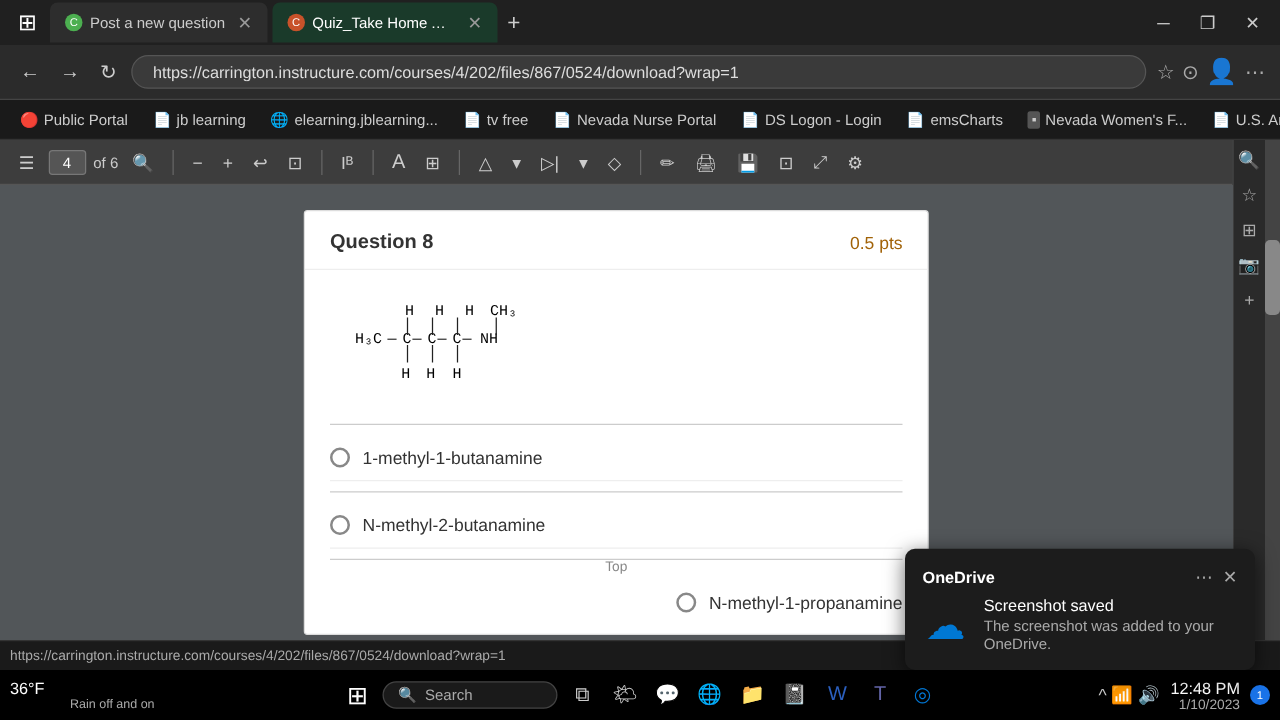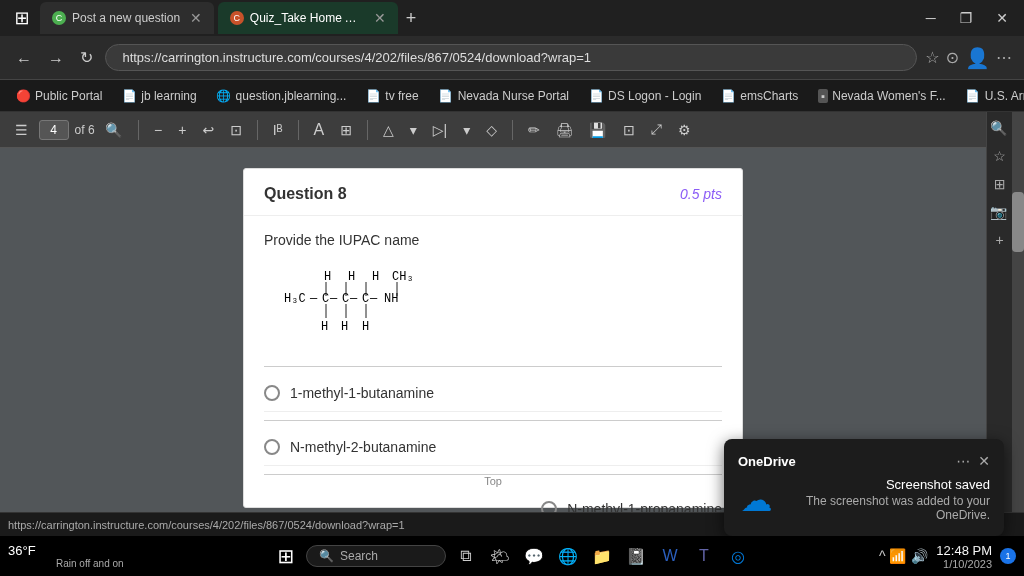--- a/index.html
+++ b/index.html
@@ -149,21 +149,21 @@
       position: relative;
     }
     .question-header {
       display: flex;
       justify-content: space-between;
       align-items: center;
       padding: 16px 20px 12px;
       border-bottom: 1px solid #eee;
     }
     .question-title { font-size: 16px; font-weight: bold; color: #333; }
-    .question-pts { font-size: 14px; color: #8b5cf6; font-style: italic; }
+    .question-pts { font-size: 14px; color: #a16207; }
     .question-body { padding: 16px 20px; }
     .question-prompt { font-size: 14px; color: #333; margin-bottom: 12px; }
 
     .divider { height: 1px; background: #ccc; margin: 8px 0; }
 
     
     .answer-option {
       display: flex;
       align-items: center;
       gap: 10px;
@@ -240,21 +240,21 @@
     }
     .toast-title { color: #fff; font-size: 13px; font-weight: bold; }
     .toast-controls { display: flex; gap: 8px; align-items: center; }
     .toast-ctrl-btn { background: none; border: none; color: #aaa; cursor: pointer; font-size: 14px; }
     .toast-body { display: flex; align-items: center; gap: 12px; }
     .onedrive-icon-wrap {
       width: 44px; height: 44px;
       display: flex; align-items: center; justify-content: center;
     }
     .onedrive-cloud { font-size: 32px; color: #0078d4; }
-    .toast-text-col { display: flex; flex-direction: column; gap: 2px; text-align: right; }
+    .toast-text-col { display: flex; flex-direction: column; gap: 2px; }
     .toast-main-text { color: #fff; font-size: 13px; }
     .toast-sub-text { color: #aaa; font-size: 12px; }
 
     
     .status-bar {
       background: #1a1a1a;
       height: 24px;
       display: flex;
       align-items: center;
       padding: 0 8px;
@@ -358,21 +358,21 @@
     <div class="bookmark-item">
       <span style="color:#e44;">🔴</span>
       <span>Public Portal</span>
     </div>
     <div class="bookmark-item">
       <span>📄</span>
       <span>jb learning</span>
     </div>
     <div class="bookmark-item">
       <span>🌐</span>
-      <span>question.jblearning...</span>
+      <span>elearning.jblearning...</span>
     </div>
     <div class="bookmark-item">
       <span>📄</span>
       <span>tv free</span>
     </div>
     <div class="bookmark-item">
       <span>📄</span>
       <span>Nevada Nurse Portal</span>
     </div>
     <div class="bookmark-item">
@@ -429,21 +429,20 @@
       </div>
 
       <div class="pdf-page-area">
 
         <div class="question-card">
           <div class="question-header">
             <span class="question-title">Question 8</span>
             <span class="question-pts">0.5 pts</span>
           </div>
           <div class="question-body">
-            <p class="question-prompt">Provide the IUPAC name</p>
 
             
             <svg class="chem-svg" width="200" height="70" viewBox="0 0 200 70" xmlns="http://www.w3.org/2000/svg" font-family="Courier New, monospace" font-size="12">
 
               <text x="50" y="12">H</text>
               <text x="74" y="12">H</text>
               <text x="98" y="12">H</text>
               <text x="118" y="12">CH₃</text>
 
               <text x="10" y="34">H₃C</text>

